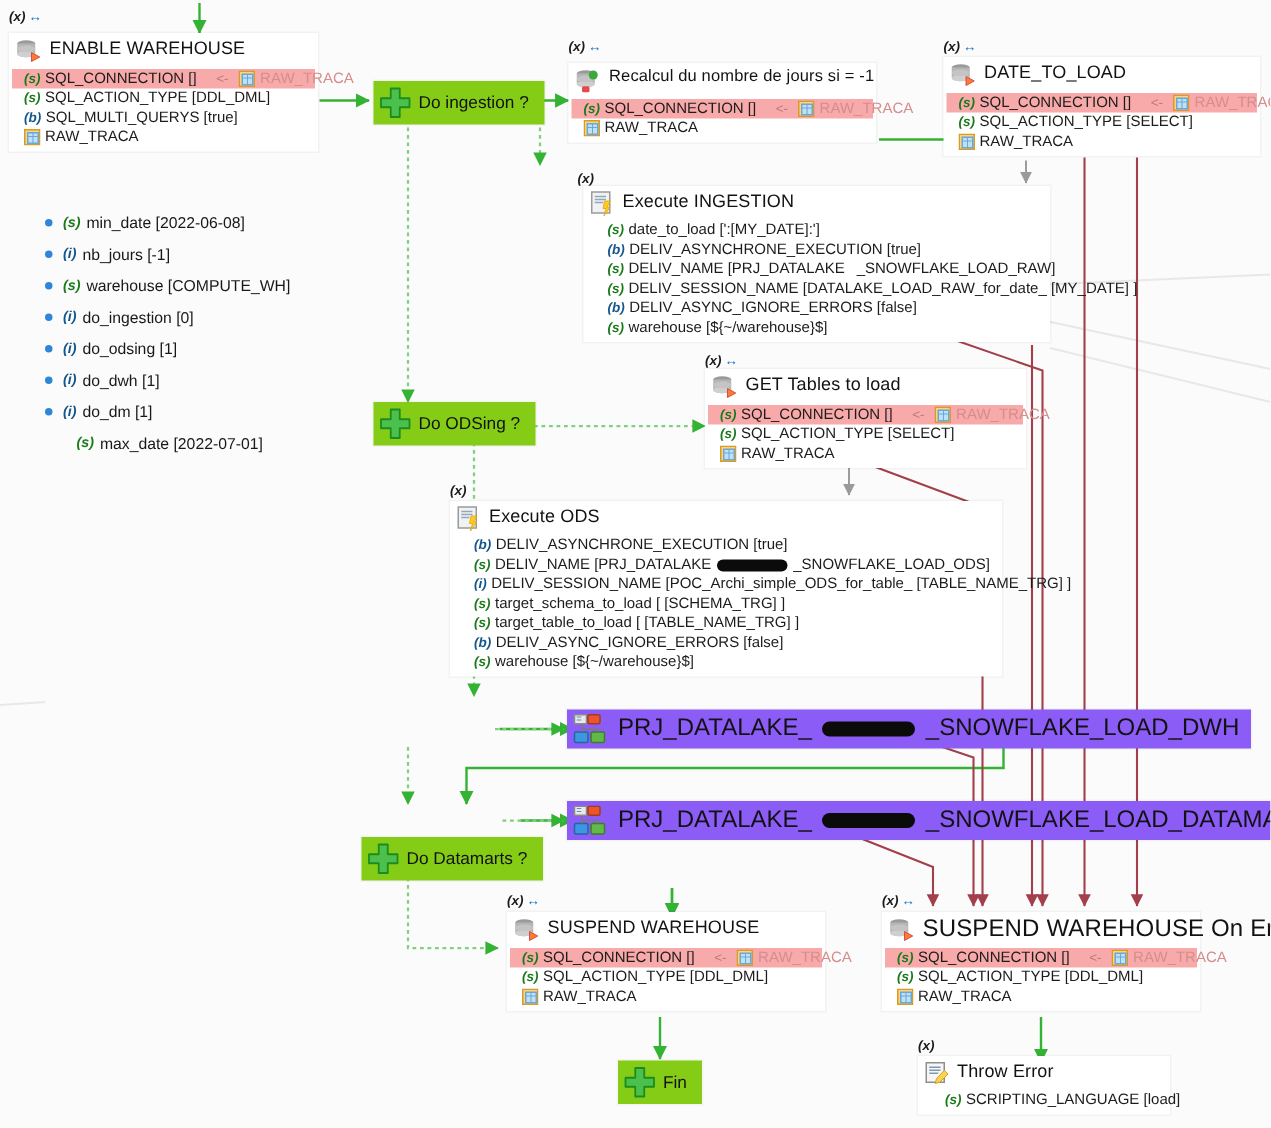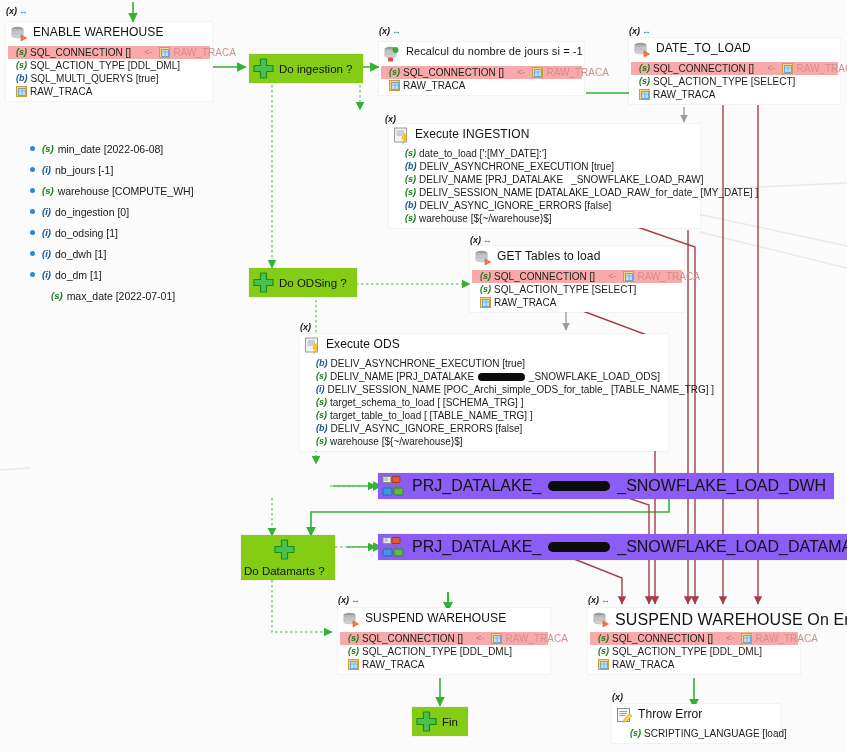--- a/index.html
+++ b/index.html
@@ -704,21 +704,21 @@
   <div class="dnode" style="left:249px; top:268px;">
     <span class="ic">
       <svg width="23" height="23" viewBox="0 0 23 23">
           <path d="M8.5 2 h6 v6.5 h6.5 v6 h-6.5 v6.5 h-6 v-6.5 h-6.5 v-6 h6.5 z" fill="#4cc04c" stroke="#1e8b1e" stroke-width="1.2" stroke-linejoin="round"></path>
         </svg>
     </span>
     <span>Do ODSing ?</span>
   </div>
 
 
-  <div class="dnode" style="left:241px; top:535px;flex-direction:column;">
+  <div class="dnode" style="left:241px; top:558px;">
     <span class="ic">
       <svg width="23" height="23" viewBox="0 0 23 23">
           <path d="M8.5 2 h6 v6.5 h6.5 v6 h-6.5 v6.5 h-6 v-6.5 h-6.5 v-6 h6.5 z" fill="#4cc04c" stroke="#1e8b1e" stroke-width="1.2" stroke-linejoin="round"></path>
         </svg>
     </span>
     <span>Do Datamarts ?</span>
   </div>
 
   <div class="dnode" style="left:412px; top:707px;">
     <span class="ic">

